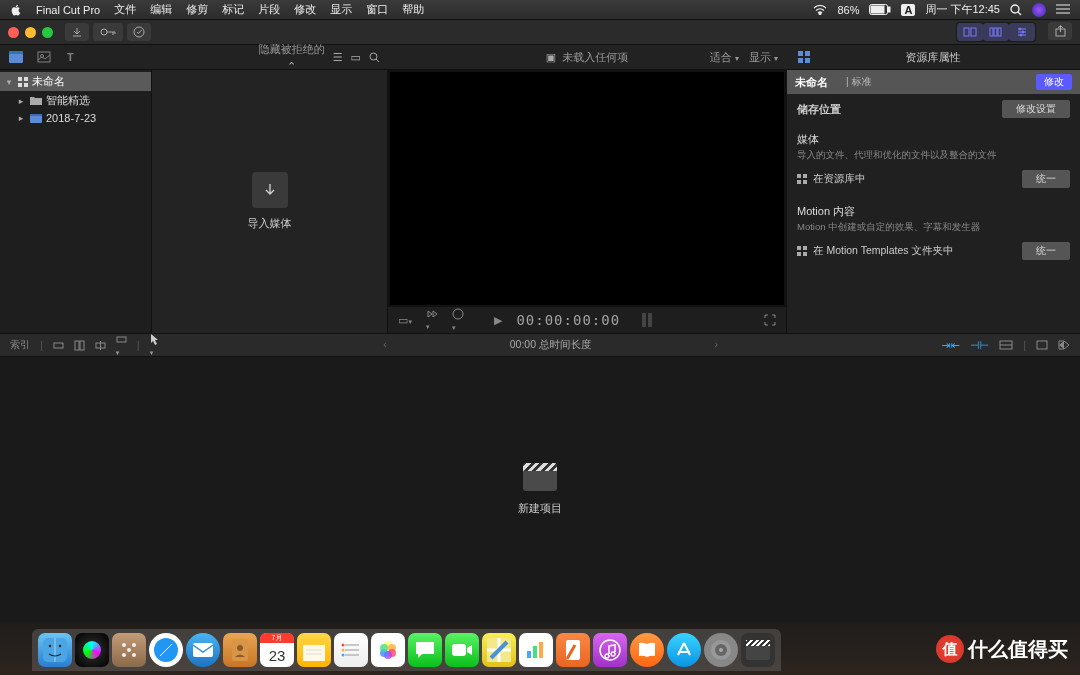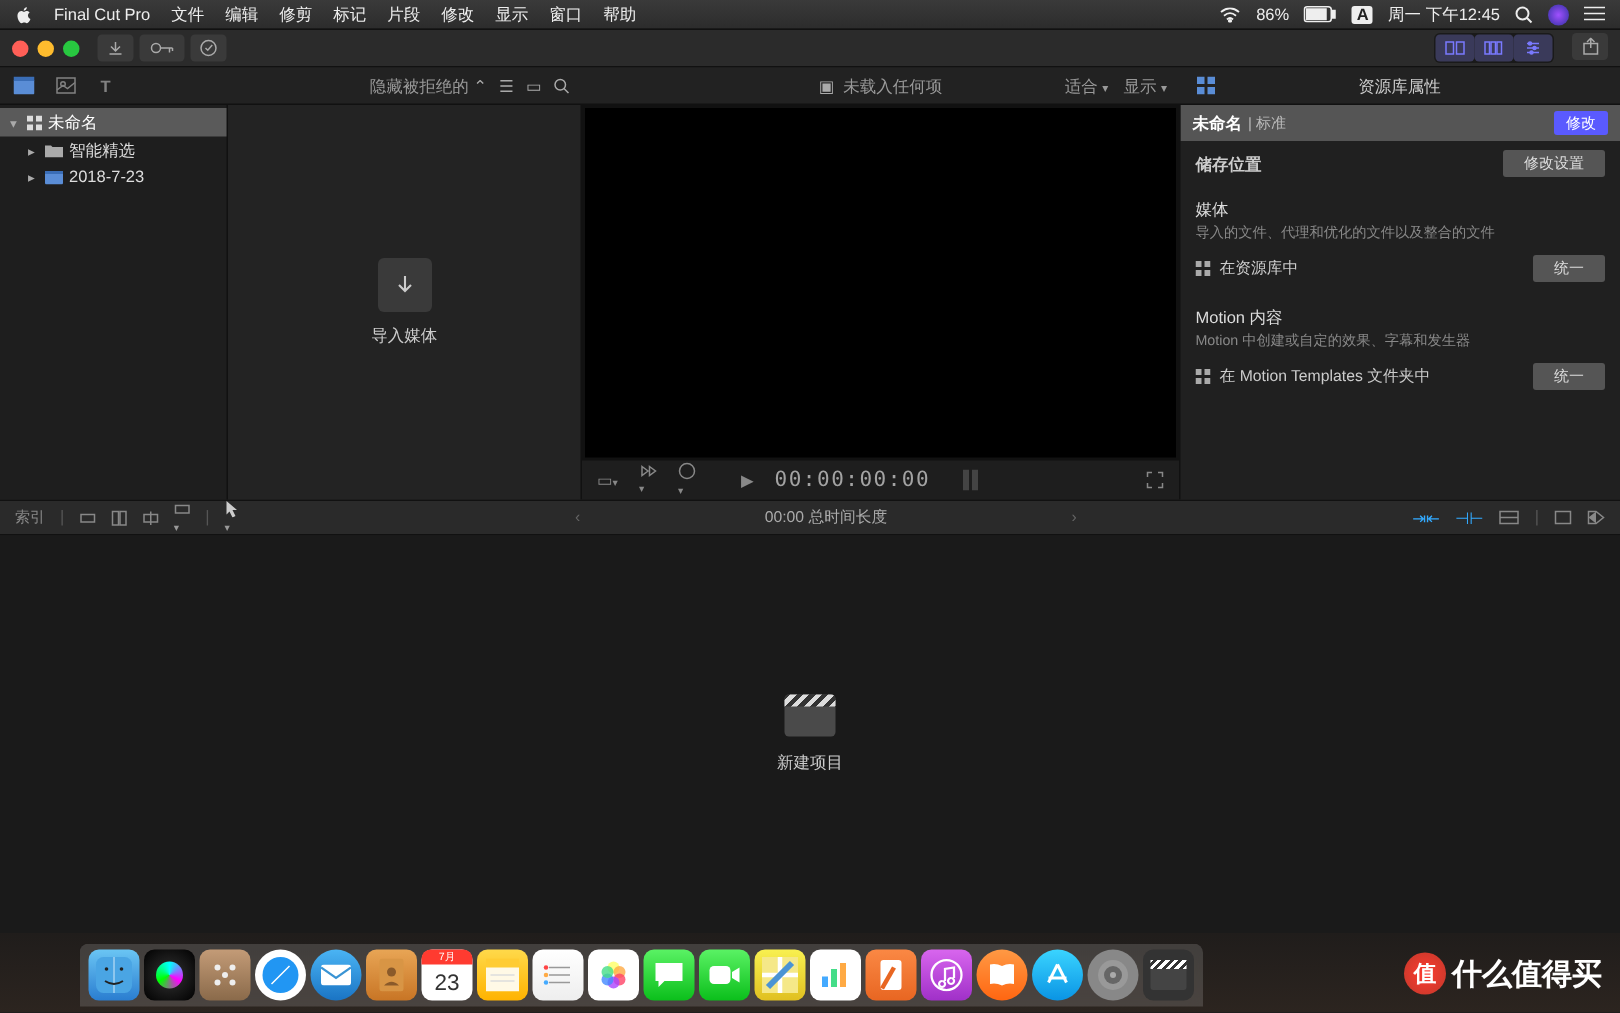--- a/index.html
+++ b/index.html
@@ -46,21 +46,21 @@
 .import-box { width:36px; height:36px; background:#3a3a3a; border-radius:4px; display:flex; align-items:center; justify-content:center;}
 
 .viewer { flex:1; background:#111; display:flex; flex-direction:column;}
 .viewer-canvas { flex:1; background:#000; margin:2px;}
 .viewer-controls { height:26px; background:#1e1e1e; display:flex; align-items:center; padding:0 10px; gap:14px; color:#888; font-size:11px;}
 .timecode { color:#a3a3a3; letter-spacing:1px; font-family: monospace; font-size:14px;}
 
 .inspector { width:294px; background:#202020; border-left:1px solid #111; overflow-y:auto; font-size:10.5px;}
 .insp-header { background:#555; padding:4px 8px; display:flex; align-items:center; color:#fff;}
 .insp-header .name { font-weight:600; font-size:11px;}
-.insp-header .std { color:#bbb; margin-left:4px; font-size:10px;}
+.insp-header .std { color:#bbb; margin-left:18px; font-size:10px;}
 .insp-header .modify { margin-left:auto; background:#5a5aff; color:#fff; padding:1px 8px; border-radius:2px; font-size:10px;}
 .insp-row { background:#4a4a4a; padding:4px 8px; display:flex; color:#ddd; font-size:10px;}
 .insp-row .val { margin-left:auto;}
 .insp-section { padding:8px 10px; color:#ccc;}
 .insp-section .sec-title { color:#ddd; margin-bottom:2px; font-size:11px;}
 .insp-section .sec-desc { color:#888; font-size:9.5px; margin-bottom:8px;}
 .insp-loc { display:flex; align-items:center; gap:6px; color:#ccc; font-size:10.5px;}
 .insp-btn { margin-left:auto; background:#555; padding:2px 14px; border-radius:2px; font-size:10px; color:#ddd;}
 .insp-stores { display:flex; align-items:center; padding:6px 10px;}
 .insp-stores .lbl { font-size:11px;}
@@ -71,21 +71,21 @@
 .tl-toolbar .center { flex:1; text-align:center; color:#aaa; font-size:10.5px;}
 .tl-toolbar .right { display:flex; gap:10px; align-items:center; color:#888;}
 .idx-btn { color:#888; font-size:10px;}
 
 
 .timeline { height: 265px; background:#1a1a1a; display:flex; align-items:center; justify-content:center; flex-direction:column; gap:10px;}
 .clapper { width:34px; height:28px; background:#4a4a4a; border-radius:3px; position:relative;}
 .clapper::before { content:""; position:absolute; top:0; left:0; right:0; height:8px; background: repeating-linear-gradient(-45deg,#ddd 0 3px,#333 3px 6px); border-radius:3px 3px 0 0;}
 
 
-.dock-area { position:absolute; bottom:0; left:0; right:0; height:53px; background: linear-gradient(rgba(40,30,25,0.3), rgba(60,45,35,0.5)); display:flex; align-items:flex-end; justify-content:flex-start; padding:0 53px 4px;}
+.dock-area { position:absolute; bottom:0; left:0; right:0; height:53px; background: linear-gradient(rgba(40,30,25,0.3), rgba(60,45,35,0.5)); display:flex; align-items:flex-end; justify-content:flex-start; padding:0 32px 4px;}
 .dock { display:flex; gap:3px; align-items:flex-end; background:rgba(255,255,255,0.15); padding:4px 6px; border-radius:6px 6px 0 0; backdrop-filter: blur(4px);}
 .dock-icon { width:34px; height:34px; border-radius:7px; display:flex; align-items:center; justify-content:center; font-size:16px;}
 .watermark { position:absolute; right:12px; bottom:12px; color:#fff; font-size:20px; font-weight:700; display:flex; align-items:center; gap:4px;}
 .watermark .circ { width:28px; height:28px; border-radius:50%; background:radial-gradient(circle,#ff3b30,#c0392b); display:flex; align-items:center; justify-content:center; color:#fff; font-size:15px; font-weight:800;}
 
 .mini-icon { font-size:11px; color:#aaa;}
 svg { display:block; }
 </style>
 </head>
 <body>
@@ -213,21 +213,21 @@
           <path d="M1 9l4-3 3 2 5-4"></path>
         </svg>
       </span>
     <span class="tab-icon">
         <svg width="14" height="12" viewBox="0 0 14 12" fill="#aaa">
           <text x="2" y="10" font-size="11" font-weight="bold">T</text>
         </svg>
       </span>
   </div>
   <div class="browser-bar">
-    <span style="display:flex;align-items:center;gap:3px;">
+    <span style="display:flex;align-items:center;gap:3px;flex-direction:column;">
         <span>隐藏被拒绝的</span>
         <span class="mini-icon">⌃</span>
       </span>
     <span class="mini-icon">☰</span>
     <span class="mini-icon">▭</span>
     <span class="mini-icon">
         <svg width="11" height="11" viewBox="0 0 11 11" stroke="#aaa" fill="none">
           <circle cx="4.5" cy="4.5" r="3.5"></circle>
           <line x1="7" y1="7" x2="10" y2="10"></line>
         </svg>

